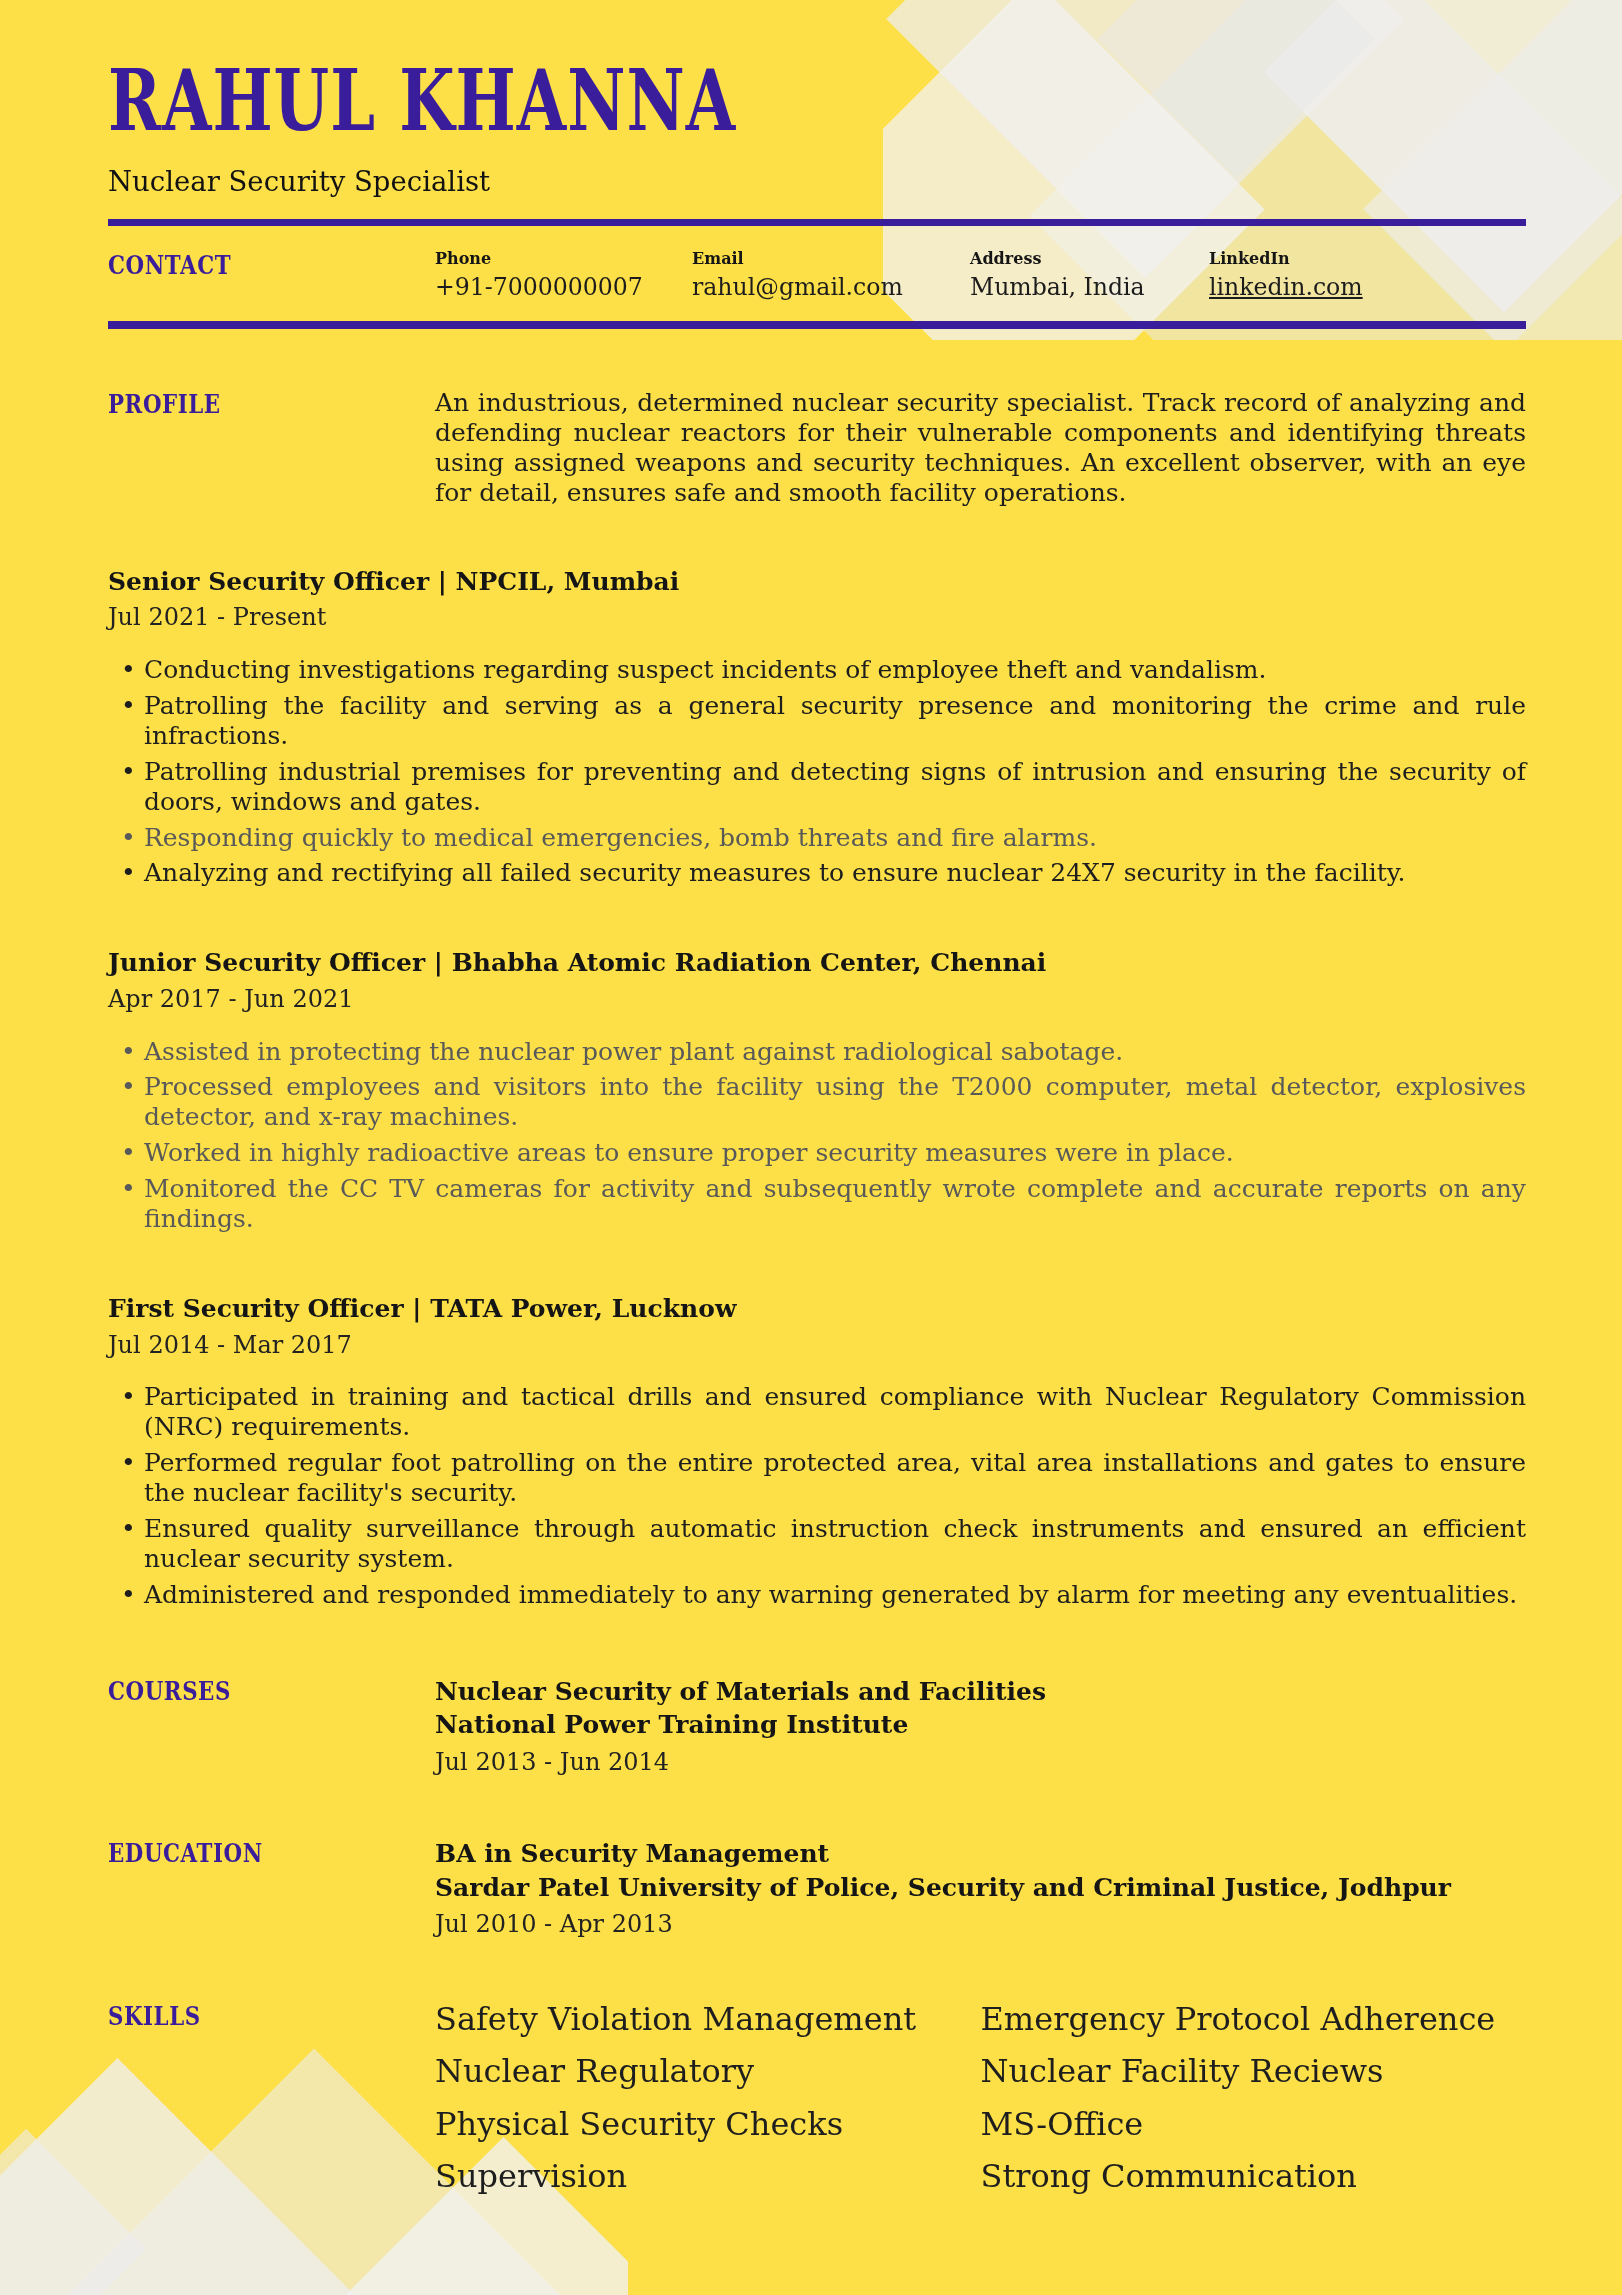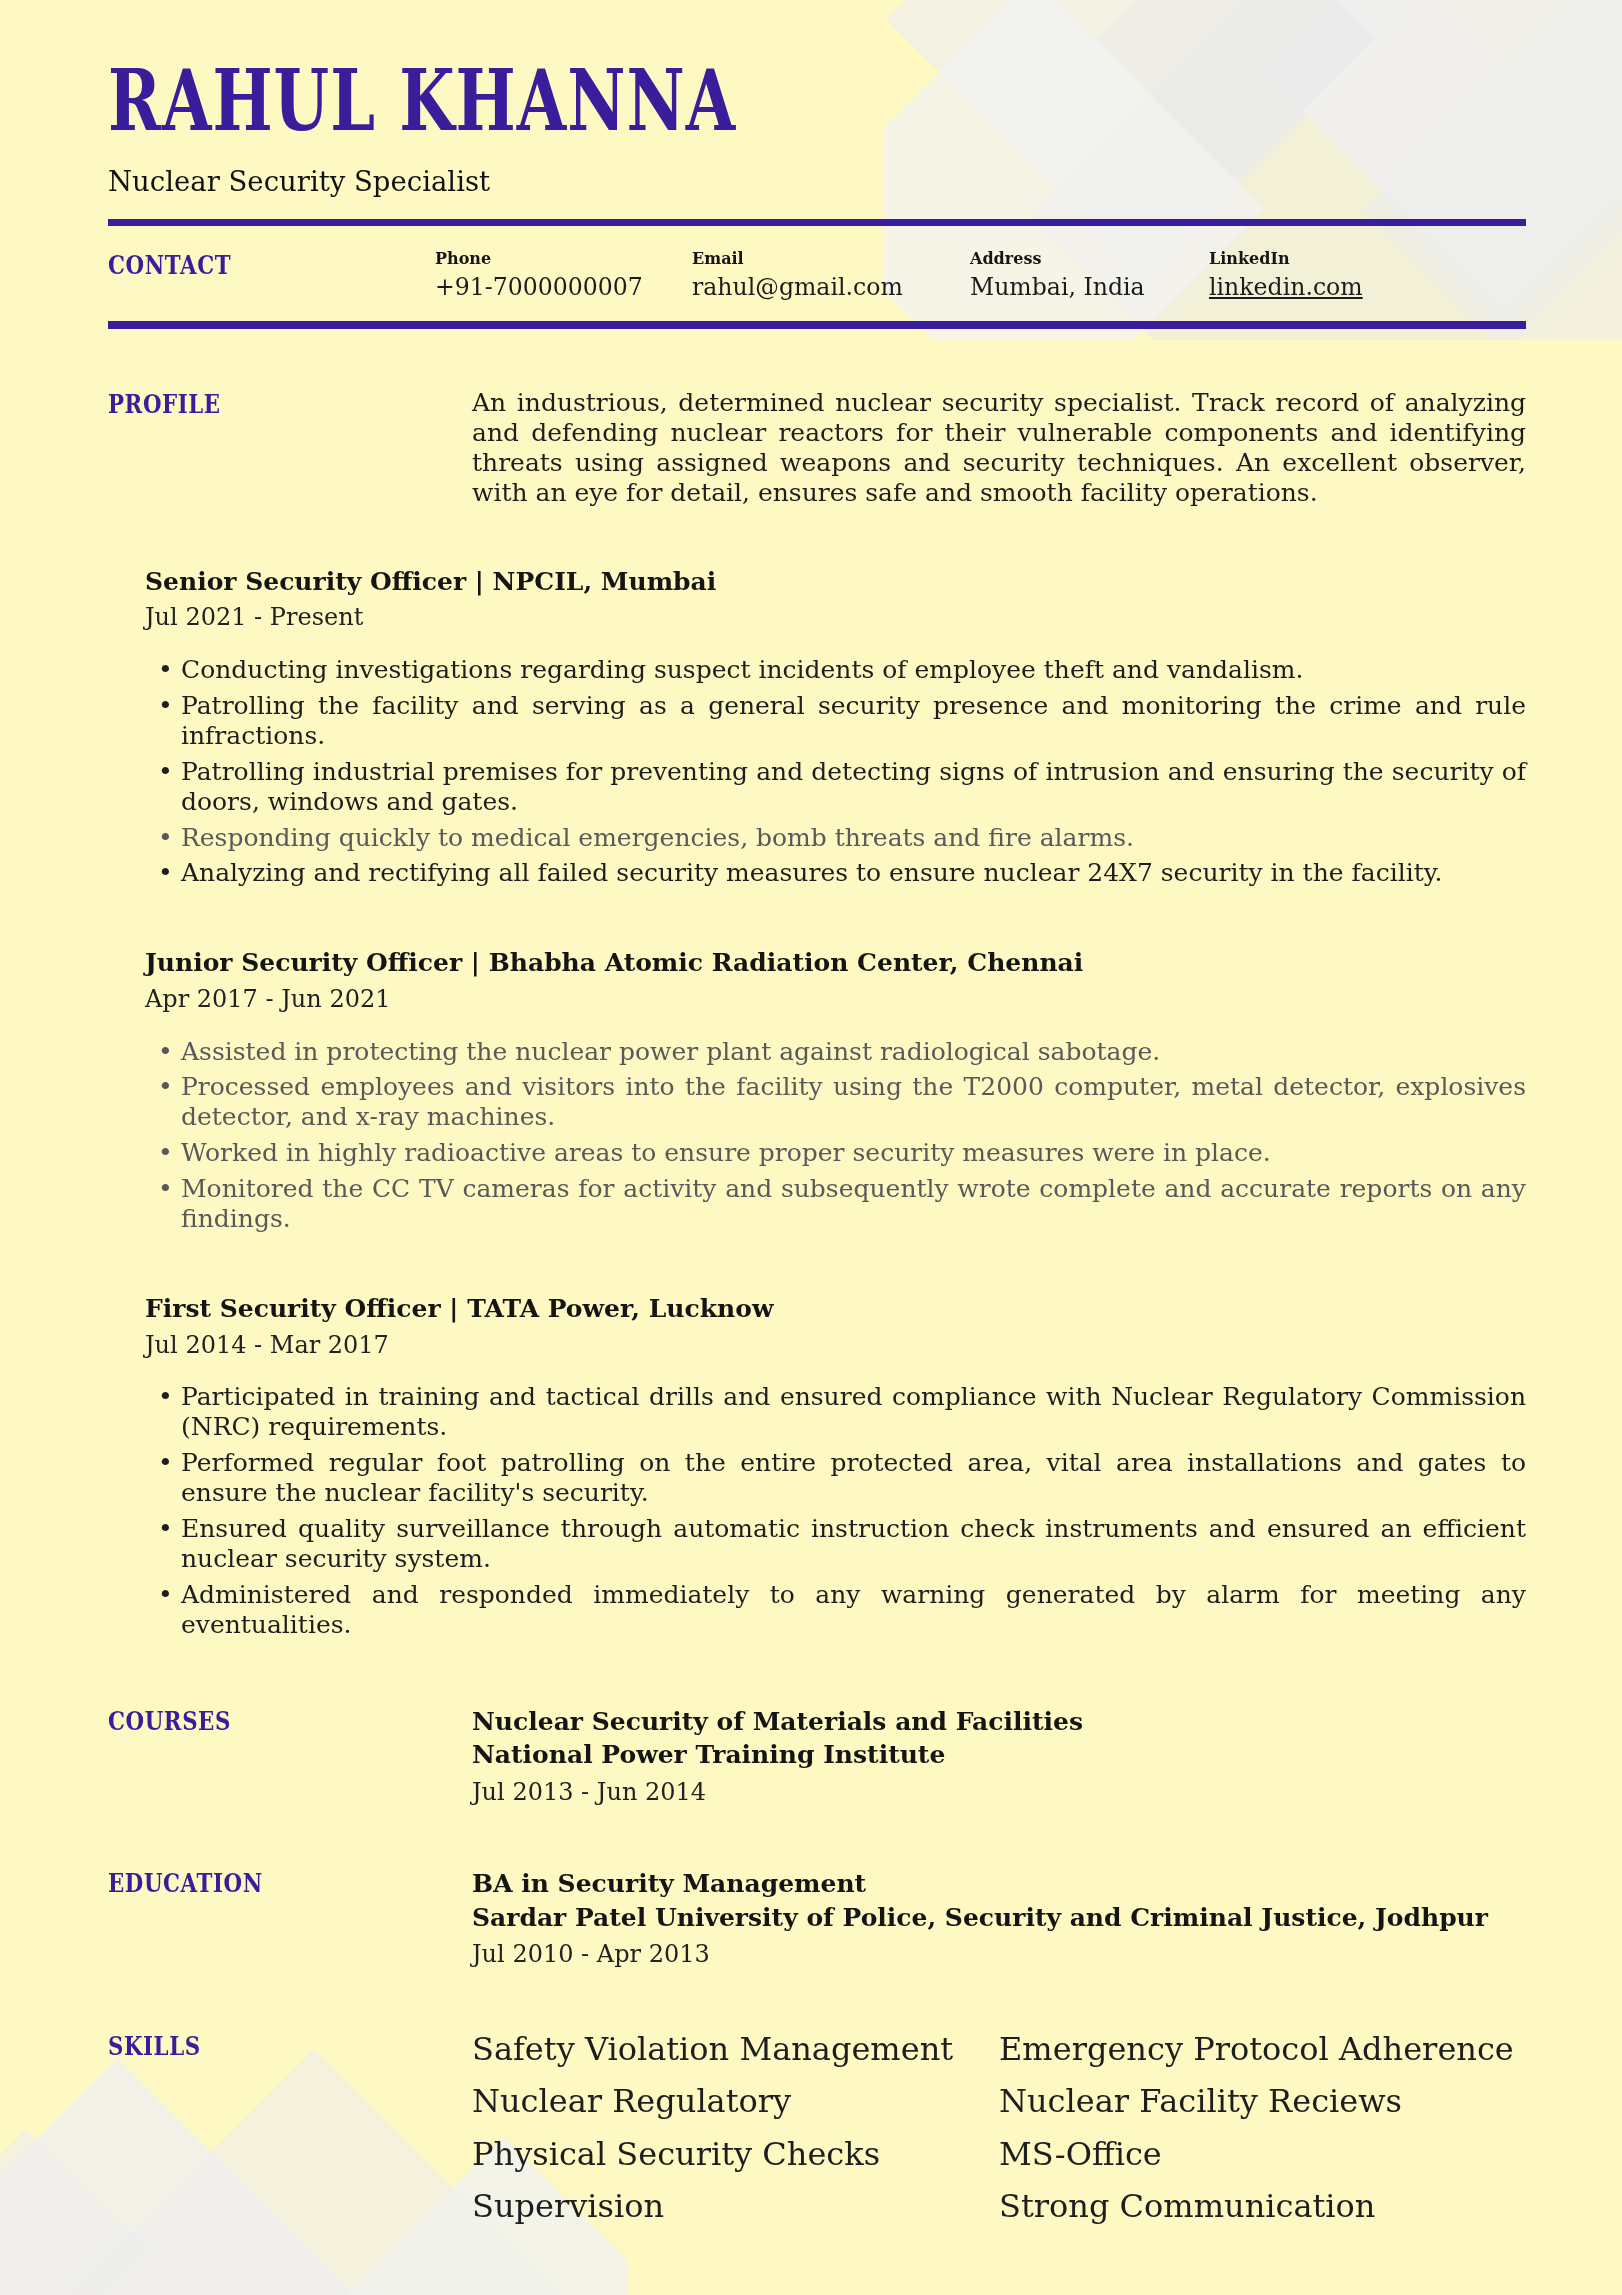--- a/index.html
+++ b/index.html
@@ -1,20 +1,20 @@
 <!DOCTYPE html>
 <html style="font-size:10.5px"><head>
 <meta charset="utf-8">
 <style>
   * { margin:0; padding:0; box-sizing:border-box; }
   html,body { background:#ffffff; }
   body { font-family:"DejaVu Serif", serif; color:#1c1c1c; }
   .page {
     position:relative; width:1622px; height:2295px;
-    background:#fef9c3; overflow:hidden;
+    background:#fde047; overflow:hidden;
   }
   
   .deco { position:absolute; pointer-events:none; overflow:hidden; }
   .deco-top { top:0; right:0; width:739px; height:340px; }
   .deco-bottom { bottom:0; left:0; width:628px; height:275px; }
   .diamond { position:absolute; transform:rotate(45deg); }
   .d1 { width:366px; height:366px; left:79px;  top:-164px; background:#ededed; opacity:.75; }
   .d2 { width:432px; height:432px; left:236px;  top:0px;    background:#e9e9e9; opacity:.55; }
   .d3 { width:340px; height:340px; left:451px;  top:-98px; background:#efefef; opacity:.85; }
   .d4 { width:327px; height:327px; left:-13px;  top:46px;   background:#f2f2f2; opacity:.75; }
@@ -44,21 +44,21 @@
   }
   .ccol-phone   { width:257px; flex:0 0 257px; }
   .ccol-email   { width:278px; flex:0 0 278px; }
   .ccol-address { width:239px; flex:0 0 239px; }
   .ccol-linkedin{ flex:1; }
   .clabel { font-size:16px; font-weight:700; color:#151515; }
   .cvalue { font-size:23.6px; margin-top:5.2px; color:#1c1c1c; }
   .cvalue a { color:#1c1c1c; text-decoration:underline; }
   
   .section { display:flex; margin-top:59px; }
-  .sbody { flex:1;margin-left:37px; }
+  .sbody { flex:1; }
   .para { font-size:25px; line-height:1.2; text-align:justify; color:#1e1e1e; }
   
   .job { margin-bottom:60px; }
   .job:last-child { margin-bottom:0; }
   .job-title { font-size:25px; font-weight:700; color:#151515; line-height:1.2; }
   .job-dates { font-size:24px; margin-top:6.5px; color:#222222; }
   ul.bullets { list-style:none; margin-top:23.6px; }
   ul.bullets li {
     position:relative; padding-left:36px; font-size:25px; line-height:1.2;
     text-align:justify; margin-bottom:5.9px; color:#1e1e1e;

